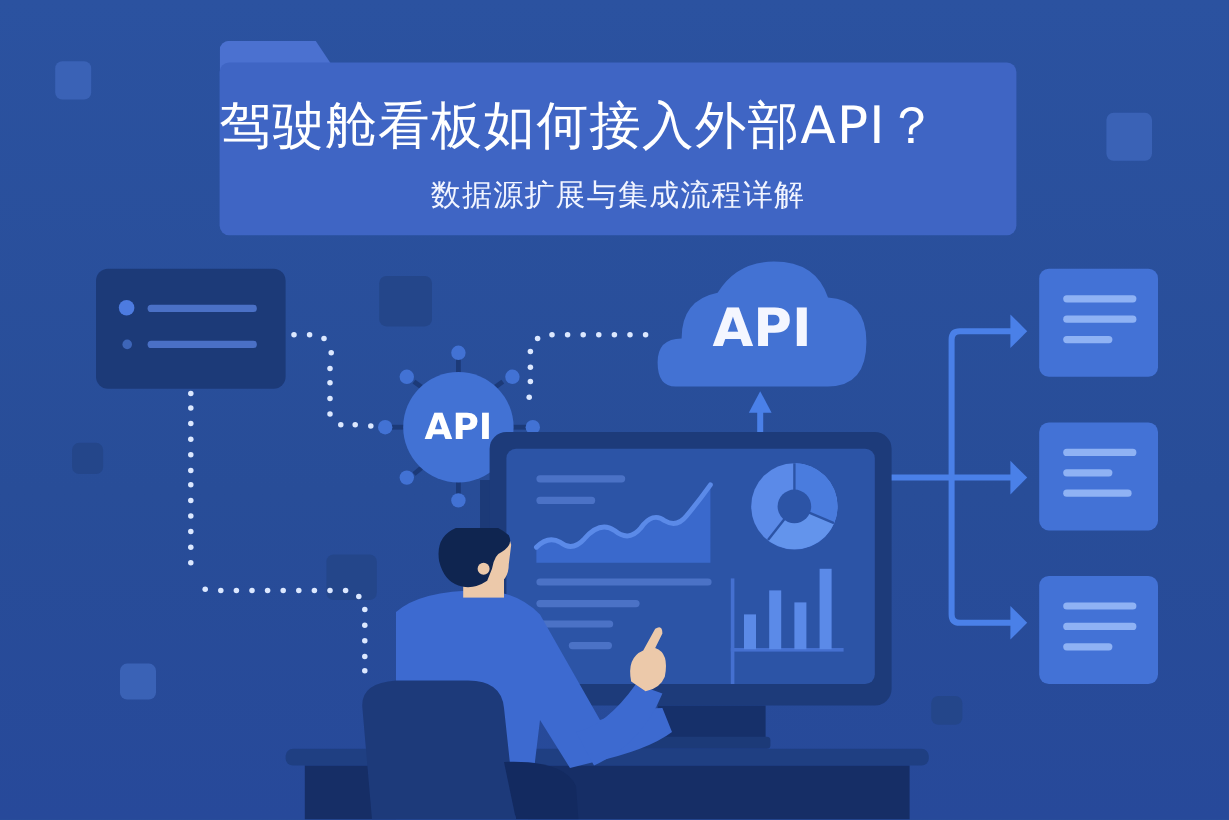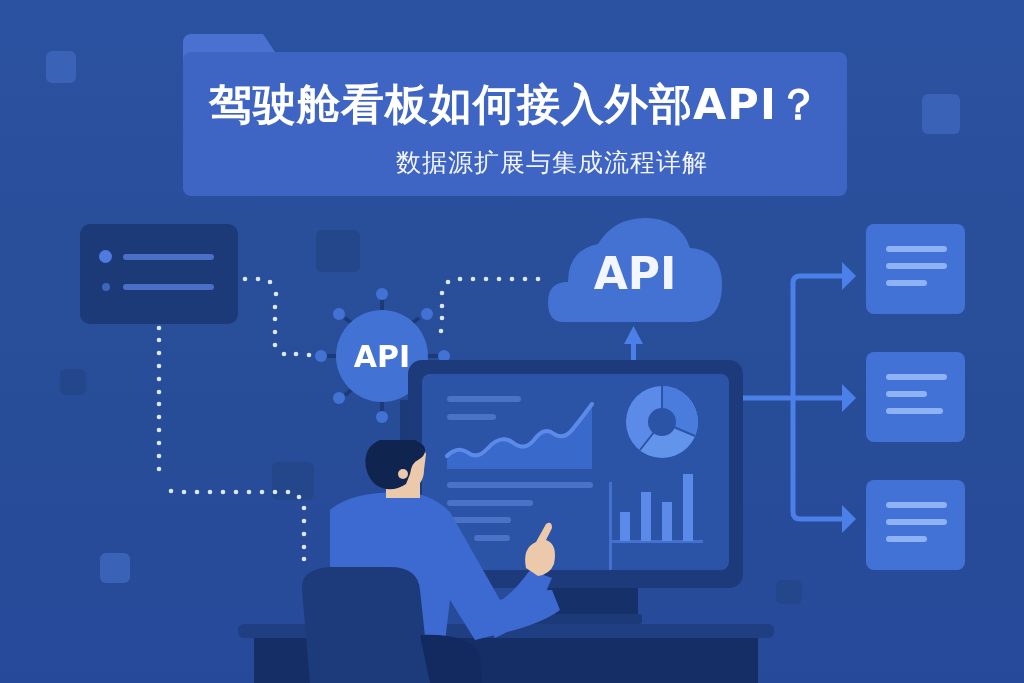--- a/index.html
+++ b/index.html
@@ -5,22 +5,22 @@
   html, body { margin:0; padding:0; }
   body { width:1024px; height:683px; overflow:hidden; background:#2a4f9a; font-family:"DejaVu Sans","Liberation Sans",sans-serif; }
   .stage { position:relative; width:1024px; height:683px; background:linear-gradient(180deg,#2b52a0 0%,#284d98 60%,#27499a 100%); overflow:hidden; }
   .abs { position:absolute; }
   .deco { position:absolute; border-radius:6px; }
   .deco.light { background:#3a62b6; }
   .deco.dark { background:#24468a; }
 
   .banner-tab { position:absolute; left:183px; top:34px; width:100px; height:30px; background:#4b71d0; border-radius:8px 8px 0 0; clip-path:polygon(0 0,80% 0,100% 100%,0 100%); }
   .banner { position:absolute; left:183px; top:52px; width:664px; height:144px; background:#3f65c4; border-radius:8px; }
-  .title { position:absolute; left:183px; top:76px; width:664px; text-align:center; color:#fff; font-size:43px; font-weight:bold; letter-spacing:1px; white-space:nowrap; }
-  .subtitle { position:absolute; left:183px; top:146px; width:664px; text-align:center; color:#f2f5ff; font-size:25px; letter-spacing:1px;margin-left:37px; }
+  .title { position:absolute; left:183px; top:76px; width:664px; text-align:left; color:#fff; font-size:43px; font-weight:normal; letter-spacing:1px; white-space:nowrap; }
+  .subtitle { position:absolute; left:183px; top:146px; width:664px; text-align:center; color:#f2f5ff; font-size:25px; letter-spacing:1px; }
 
   .src-card { position:absolute; left:80px; top:224px; width:158px; height:100px; background:#1c3a78; border-radius:10px; }
   .dot-big { position:absolute; width:13px; height:13px; border-radius:50%; background:#4d7be0; }
   .dot-small { position:absolute; width:8px; height:8px; border-radius:50%; background:#3d65b8; }
   .bar-line { position:absolute; height:6px; border-radius:3px; background:#4a70c6; }
 
   .hub { position:absolute; left:336px; top:310px; width:92px; height:92px; border-radius:50%; background:#4272d4; color:#fff; font-weight:bold; font-size:30px; display:flex; align-items:center; justify-content:center; }
 
   .cloud-text { position:absolute; left:585px; top:248px; width:100px; text-align:center; color:#f4f6ff; font-size:44px; font-weight:bold; }
 

